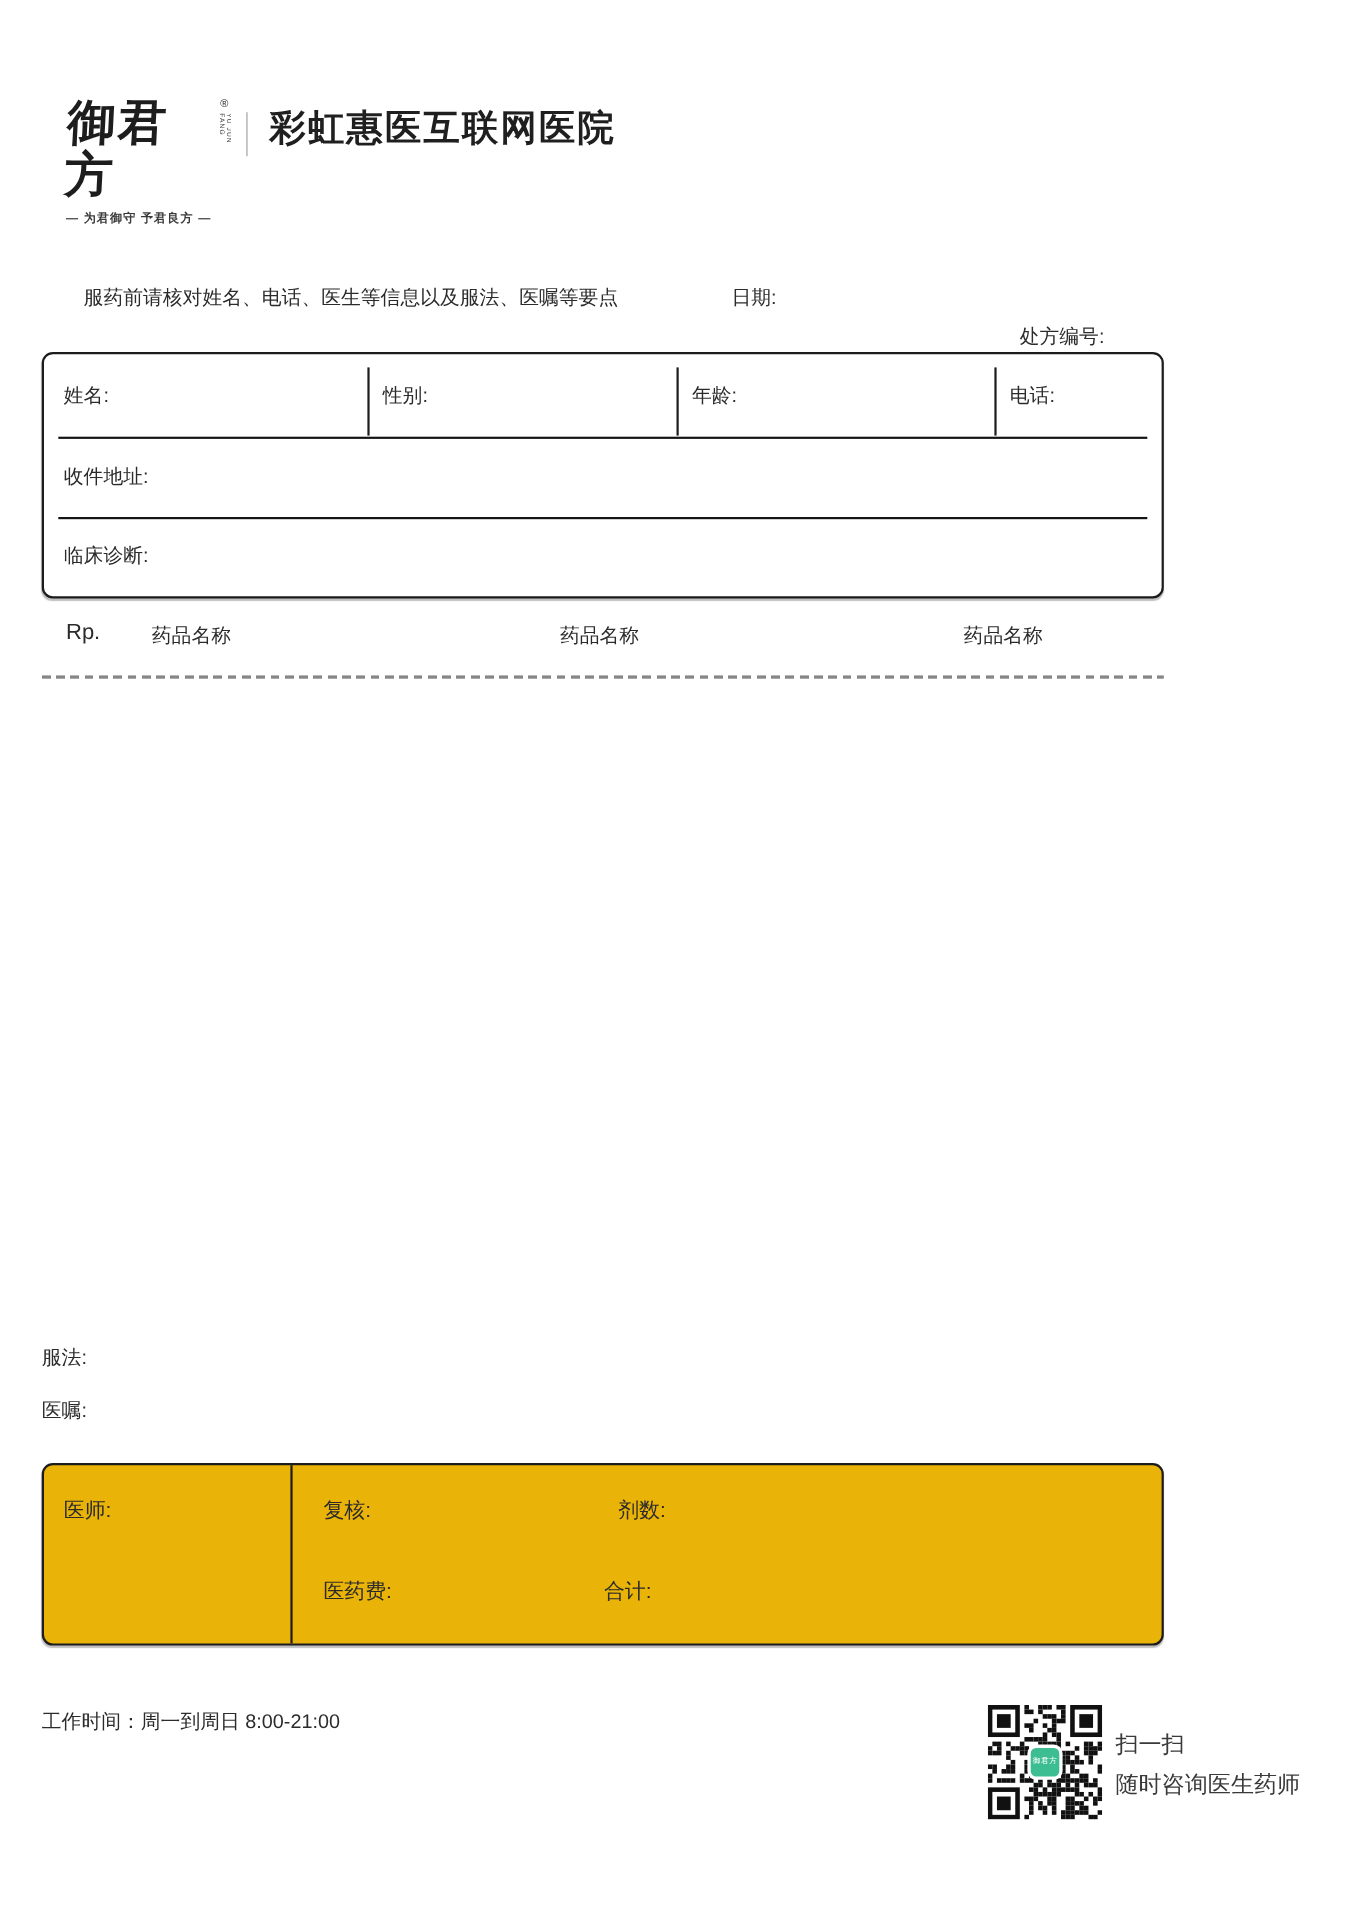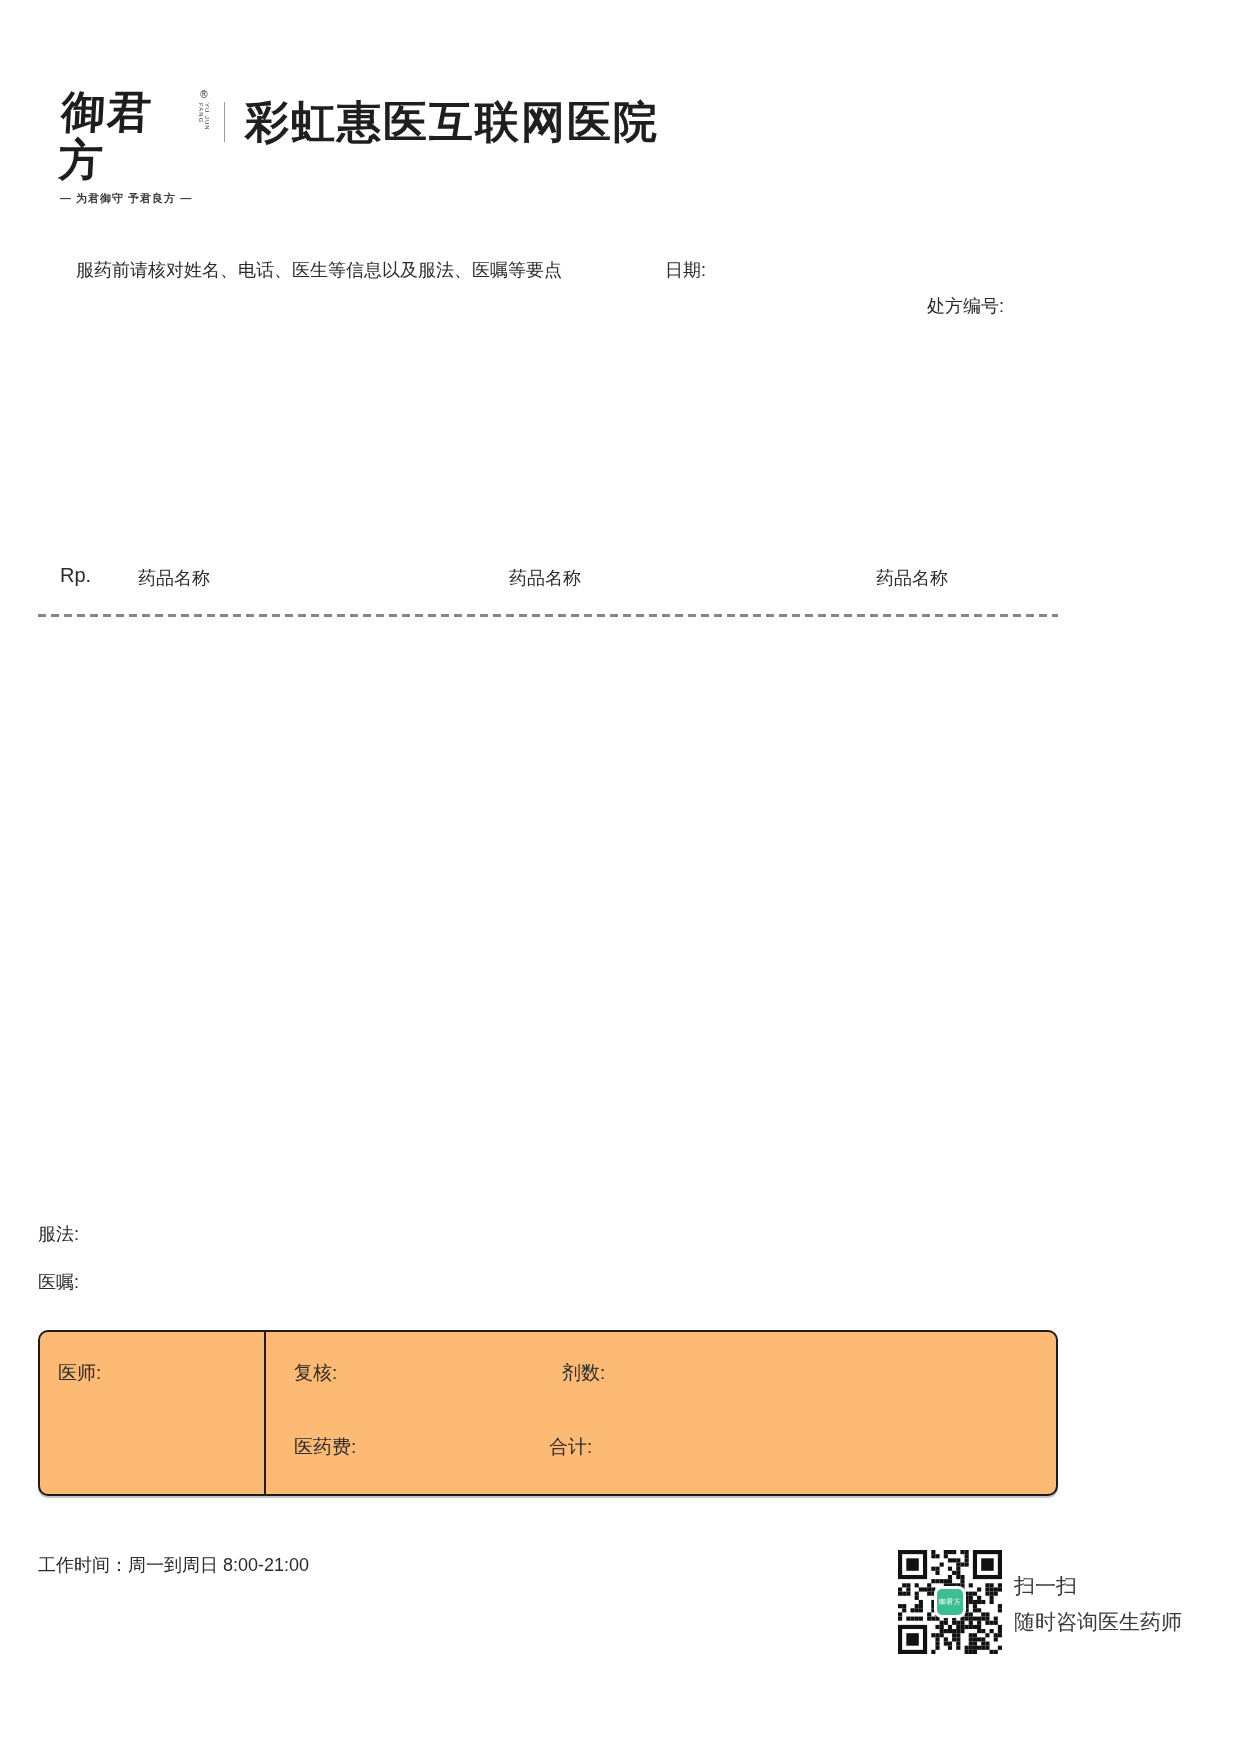--- a/index.html
+++ b/index.html
@@ -29,21 +29,21 @@
   }
   .tagline{
     margin-top:6px;font-size:11px;color:#3a3a3a;letter-spacing:1px;
     white-space:nowrap;font-weight:bold;
   }
   .brand-divider{
     width:1px;height:40px;background:#9a9a9a;
     margin:14px 12px 0 14px;
   }
   .hospital-name{
-    margin:8px 0 0 8px;font-size:44px;font-weight:800;color:#1f1f1f;
+    margin:8px 0 0 8px;font-size:33px;font-weight:800;color:#1f1f1f;
     letter-spacing:2px;line-height:1.2;white-space:nowrap;
   }
   
   .notice-row{position:absolute;left:38px;top:258px;width:1018px;height:26px;font-size:18px;}
   .notice-text{position:absolute;left:0;top:0;white-space:nowrap;margin-left:38px;}
   .date-label{position:absolute;left:627px;top:0;}
   .rx-label{position:absolute;left:889px;top:0;margin-top:36px;}
   
   .patient-box{
     position:absolute;left:38px;top:320px;width:1016px;height:220px;
@@ -74,21 +74,21 @@
     background:repeating-linear-gradient(90deg,#868686 0 8px,transparent 8px 13px);
   }
   
   .usage-label{position:absolute;left:38px;top:1222px;font-size:18px;}
   .advice-label{position:absolute;left:38px;top:1270px;font-size:18px;}
   
   .signoff-box{
     position:absolute;left:38px;top:1330px;width:1016px;height:162px;
     border:2px solid #1c1c1c;border-radius:10px;
     box-shadow:0 2px 1px rgba(0,0,0,0.25);
-    background:#fdba74;
+    background:#eab308;
   }
   .so-vdiv{position:absolute;left:224px;top:0;bottom:0;width:2px;background:#1c1c1c;}
   .so-label{position:absolute;font-size:19px;white-space:nowrap;}
   .lab-physician{left:18px;top:28px;}
   .lab-review{left:254px;top:28px;}
   .lab-doses{left:522px;top:28px;}
   .lab-fee{left:254px;top:102px;}
   .lab-total{left:509px;top:102px;}
   
   .foot-line{position:absolute;left:38px;font-size:18px;white-space:nowrap;}
@@ -125,20 +125,33 @@
     <div class="brand-divider"></div>
     <h1 class="hospital-name">彩虹惠医互联网医院</h1>
   </header>
 
   <div class="notice-row">
     <span class="notice-text">服药前请核对姓名、电话、医生等信息以及服法、医嘱等要点</span>
     <span class="date-label">日期:</span>
     <span class="rx-label">处方编号:</span>
   </div>
 
+  <section class="patient-box">
+    <span class="pb-label lab-name">姓名:</span>
+    <span class="pb-label lab-gender">性别:</span>
+    <span class="pb-label lab-age">年龄:</span>
+    <span class="pb-label lab-phone">电话:</span>
+    <span class="vdiv vdiv1"></span>
+    <span class="vdiv vdiv2"></span>
+    <span class="vdiv vdiv3"></span>
+    <span class="hline hline1"></span>
+    <span class="pb-label lab-address">收件地址:</span>
+    <span class="hline hline2"></span>
+    <span class="pb-label lab-diagnosis">临床诊断:</span>
+  </section>
 
   <div class="rp-row">
     <span class="rp-mark">Rp.</span>
     <span class="drug-col drug-col-1">药品名称</span>
     <span class="drug-col drug-col-2">药品名称</span>
     <span class="drug-col drug-col-3">药品名称</span>
   </div>
   <div class="dashed-line"></div>
 
   <span class="usage-label">服法:</span>

